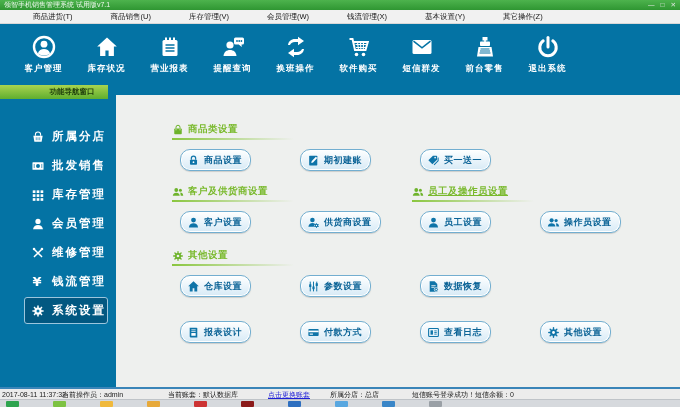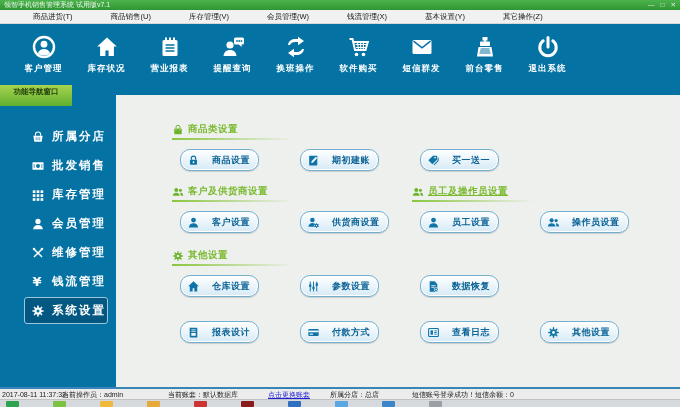--- a/index.html
+++ b/index.html
@@ -25,43 +25,43 @@
            display:flex;padding-left:12px;}
   .tool-item{width:63px;display:flex;flex-direction:column;align-items:center;
              justify-content:center;color:#fff;cursor:pointer;}
   .tool-item .icon{width:24px;height:24px;color:#fff;}
   .tool-item .tlabel{font-size:8.5px;font-weight:bold;margin-top:4px;letter-spacing:1px;white-space:nowrap;}
 
   .icon{display:inline-block;--gearhole:#fff;}
   .icon svg{width:100%;height:100%;display:block;}
 
   
-  .nav-tab{position:absolute;left:0;top:85px;width:72px;height:21px;
+  .nav-tab{position:absolute;left:0;top:85px;width:72px;height:14px;
            background:linear-gradient(#a9d44f,#5fae2f);color:#1d3c0a;font-size:7.5px;
-           font-weight:bold;line-height:13px;text-align:center;z-index:3;}
+           font-weight:bold;line-height:13px;text-align:center;z-index:3;padding-left:36px;}
   .sidebar{position:absolute;left:0;top:85px;width:113px;bottom:18px;background:#0473a4;}
   .side-list{position:absolute;top:37px;left:0;right:0;}
   .side-item{position:relative;display:flex;align-items:center;height:29px;color:#fff;
              font-size:11.5px;font-weight:bold;letter-spacing:2px;cursor:pointer;white-space:nowrap;}
   .side-item .icon{position:absolute;left:31px;width:14px;height:14px;color:#fff;z-index:1;--gearhole:#0576a8;}
   .side-item .yen{position:absolute;left:31px;width:14px;font-size:13px;font-weight:bold;
                   text-align:center;font-family:"DejaVu Sans",sans-serif;z-index:1;}
   .side-item .slabel{margin-left:52px;z-index:1;}
   .side-item.selected::before{content:"";position:absolute;left:24px;right:5px;top:1px;bottom:1px;
            background:rgba(0,28,50,.30);border:1px solid #9cc6dd;border-radius:3px;}
 
   
   .main-panel{position:absolute;left:116px;top:95px;right:0;bottom:18px;background:#eef0ee;}
   .sec-header{position:absolute;display:flex;align-items:center;gap:4px;color:#79b92c;
               font-size:9.5px;font-weight:bold;letter-spacing:.5px;white-space:nowrap;}
   .sec-header .icon{width:12px;height:12px;color:#6db32a;--gearhole:#eef0ee;}
   .sec-header::after{content:"";position:absolute;left:0;bottom:-4px;width:122px;height:2px;
               background:linear-gradient(to right,#8ac63f,rgba(138,198,63,0));}
   .btn-row{position:absolute;left:64px;display:grid;grid-template-columns:repeat(4,120px);}
-  .xbtn{justify-self:start;display:inline-flex;align-items:center;gap:12px;height:22px;
+  .xbtn{justify-self:start;display:inline-flex;align-items:center;gap:4px;height:22px;
         padding:0 8px 0 6px;border:1px solid #72aed0;border-radius:10px;
         background:linear-gradient(#feffff,#d7eaf6);
         box-shadow:0 1px 1px rgba(0,0,0,.15), inset 0 0 0 1px #fff;
         color:#0b6396;font-size:9px;font-weight:bold;letter-spacing:.5px;cursor:pointer;white-space:nowrap;}
   .xbtn .icon{width:13px;height:13px;color:#0f74a8;}
 
   
   .statusbar{position:absolute;left:0;right:0;bottom:7px;height:11px;background:#ececec;
              border-top:2px solid #3a85b8;font-size:7px;color:#222;}
   .st{position:absolute;top:1px;line-height:9px;white-space:nowrap;}

